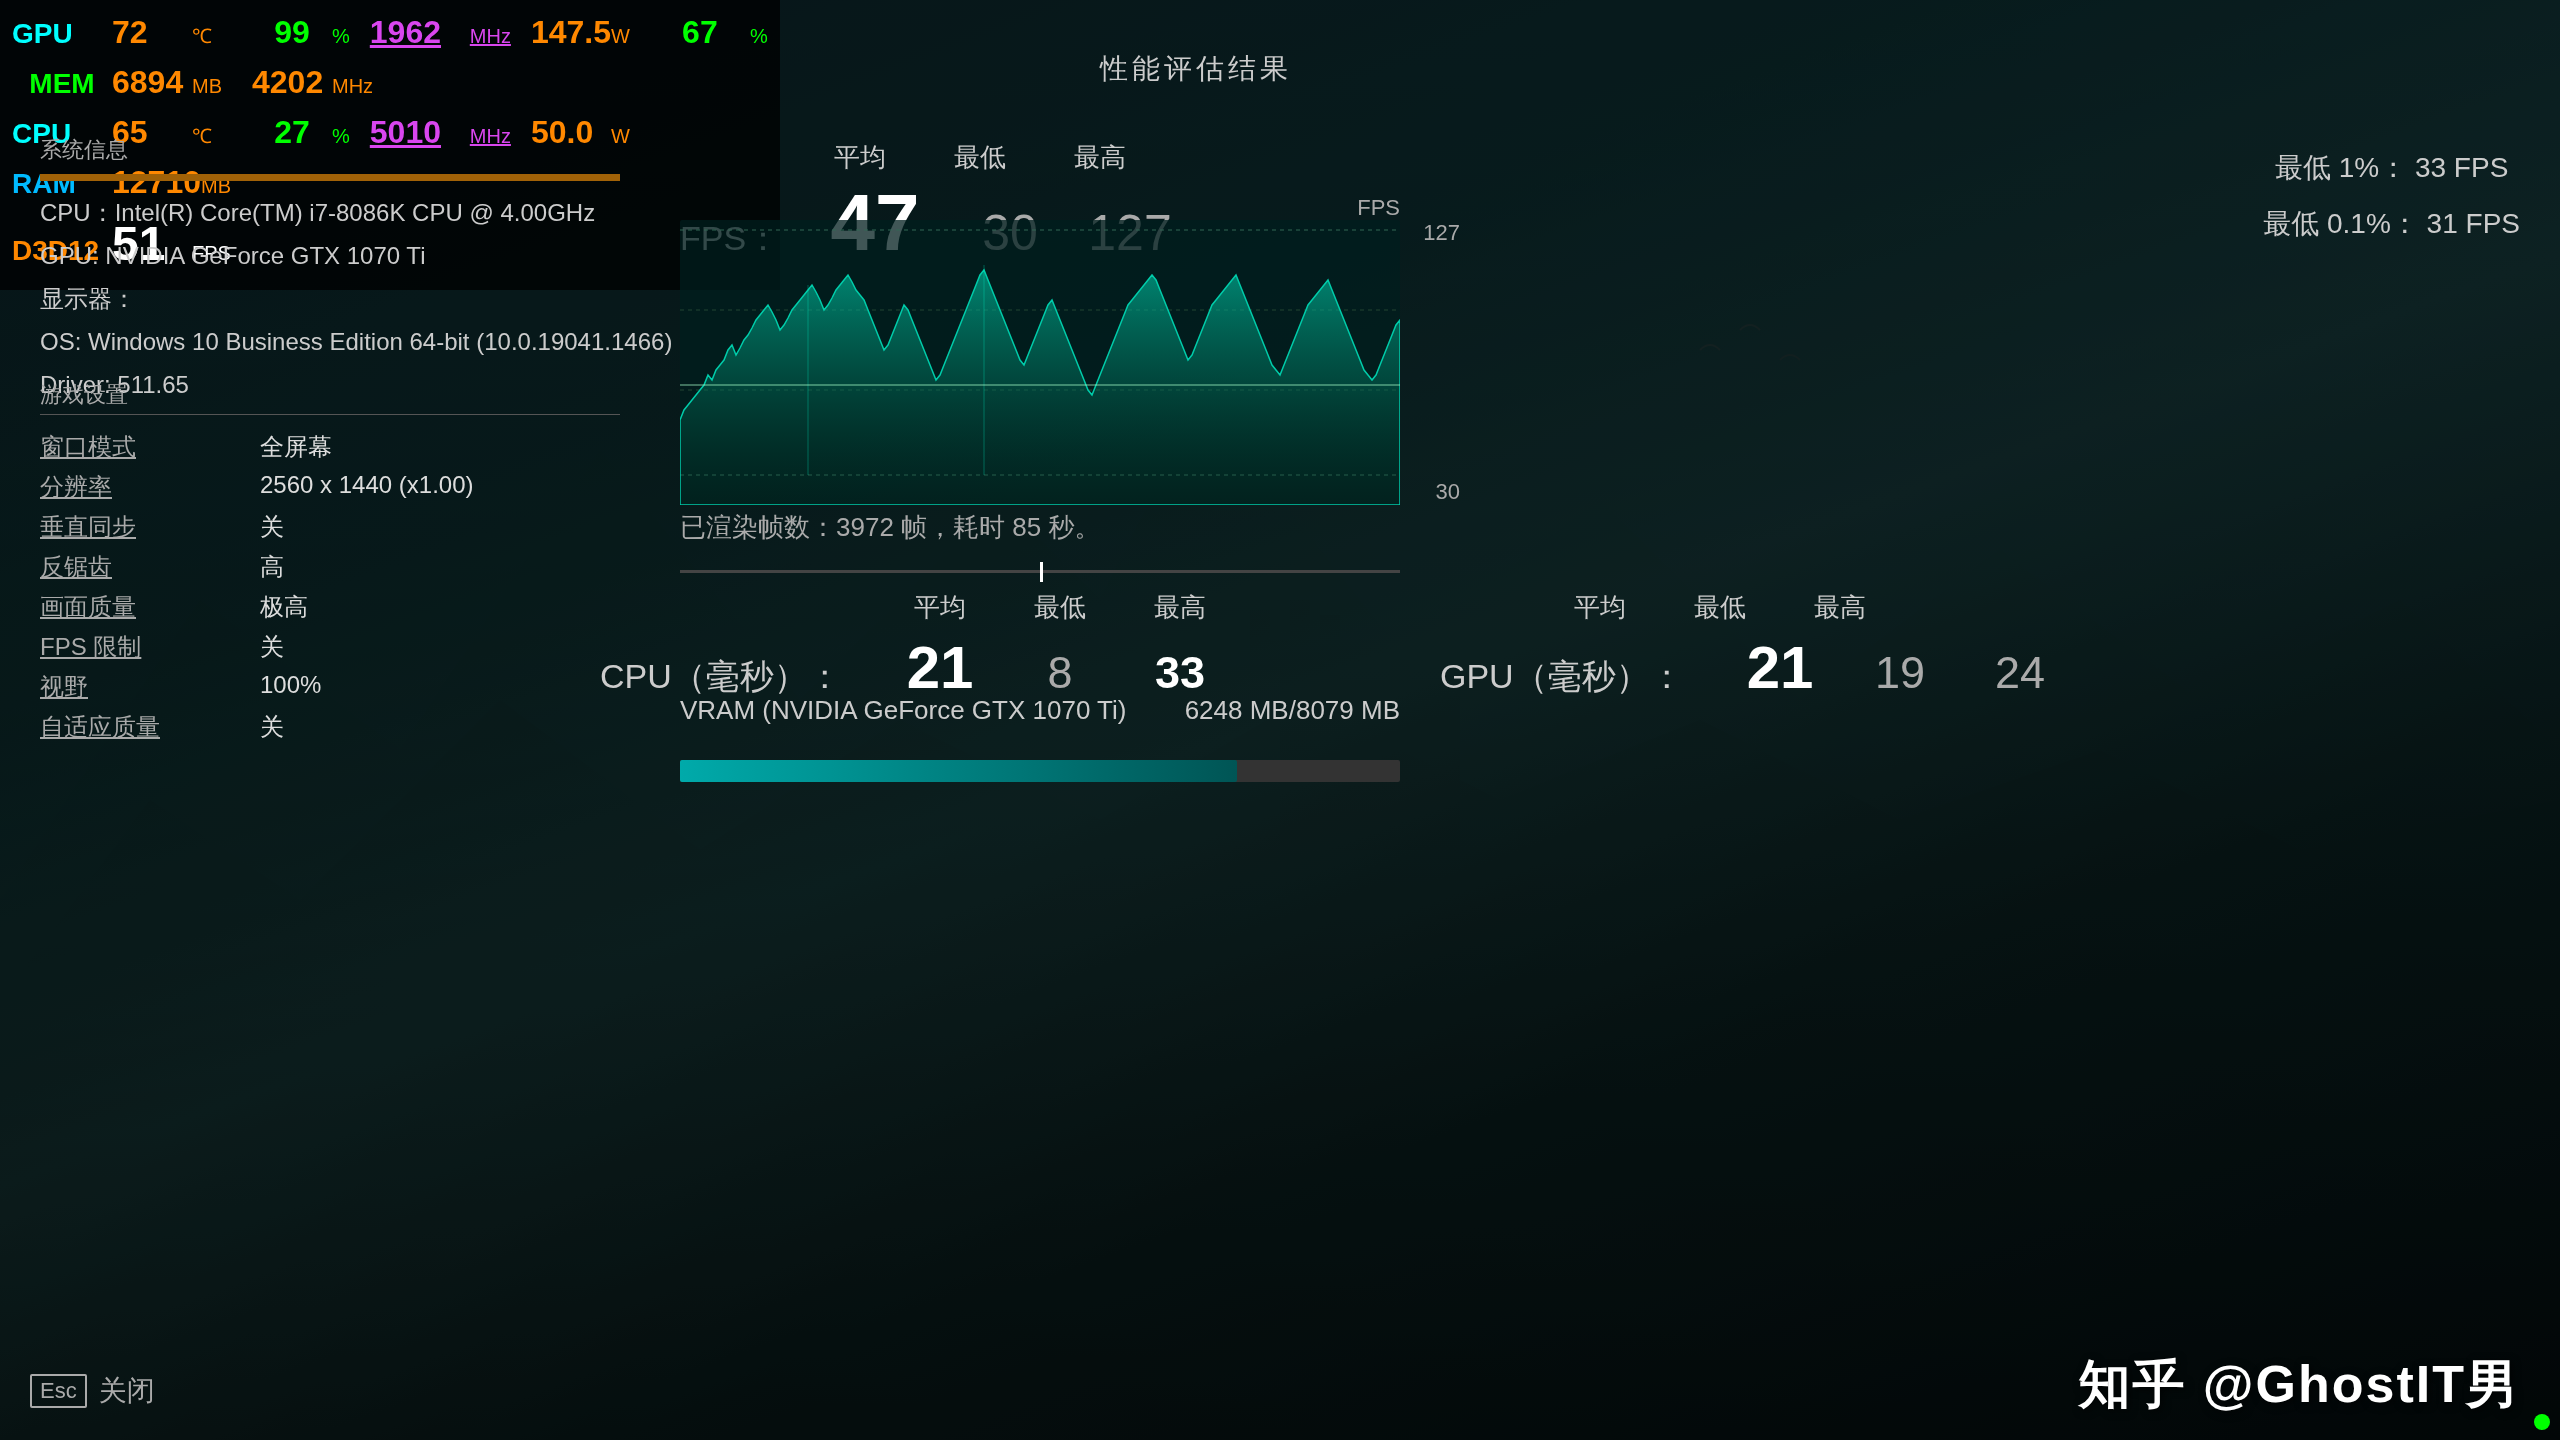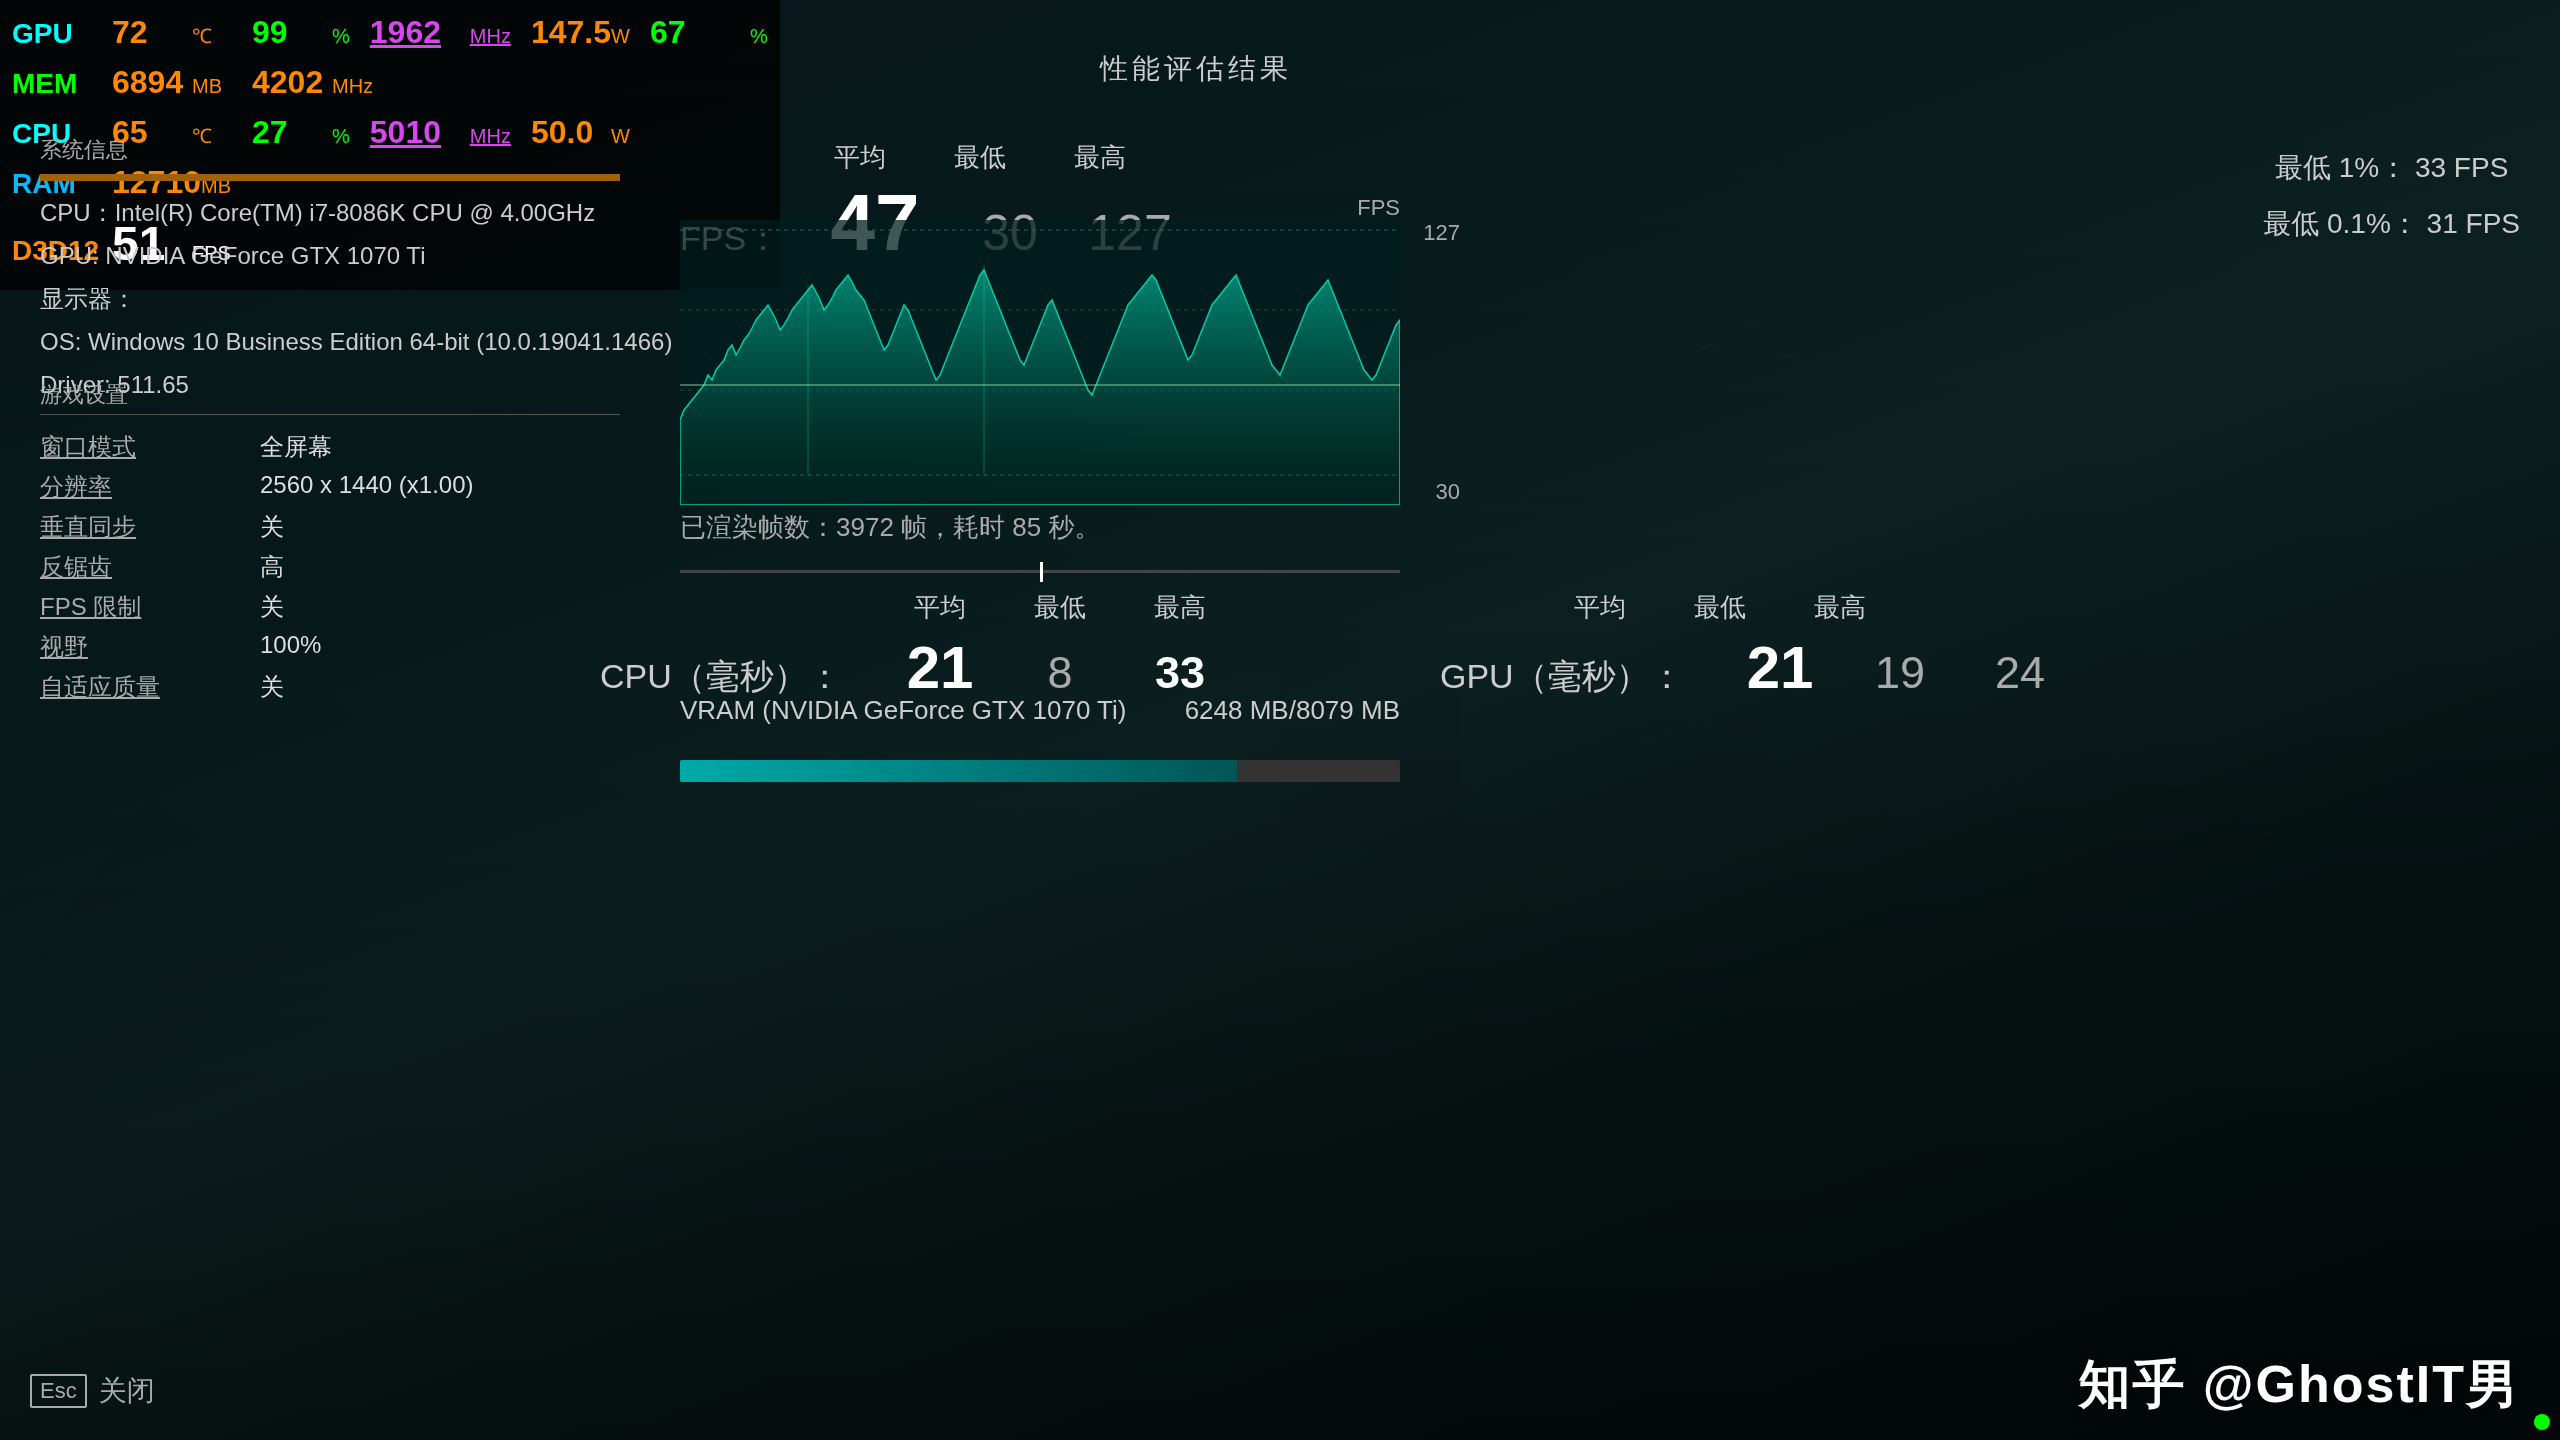--- a/index.html
+++ b/index.html
@@ -84,21 +84,21 @@
       min-width: 100px;
       margin-left: 20px;
     }
 
     .hud-unit3 {
       font-size: 20px;
       vertical-align: super;
     }
 
     .col-cyan { color: #00ffff; }
-    .col-green { color: #00ff00; }
+    .col-green { color: #00ff00; text-align: center; }
     .col-orange { color: #ff8800; }
     .col-yellow { color: #d946ef; text-decoration: underline; }
     .col-white { color: #ffffff; }
 
     
     #sys-info {
       position: absolute;
       top: 130px;
       left: 40px;
       color: #cccccc;
@@ -522,20 +522,24 @@
   </div>
   <div class="setting-row">
     <span class="setting-key">垂直同步</span>
     <span class="setting-val">关</span>
   </div>
   <div class="setting-row">
     <span class="setting-key">反锯齿</span>
     <span class="setting-val">高</span>
   </div>
   <div class="setting-row">
+    <span class="setting-key">画面质量</span>
+    <span class="setting-val">极高</span>
+  </div>
+  <div class="setting-row">
     <span class="setting-key">FPS 限制</span>
     <span class="setting-val">关</span>
   </div>
   <div class="setting-row">
     <span class="setting-key">视野</span>
     <span class="setting-val">100%</span>
   </div>
   <div class="setting-row">
     <span class="setting-key">自适应质量</span>
     <span class="setting-val">关</span>

